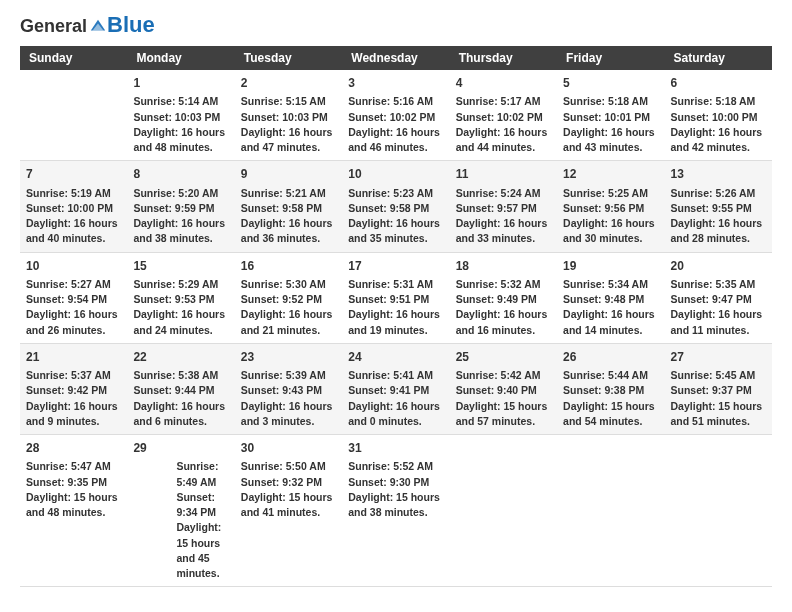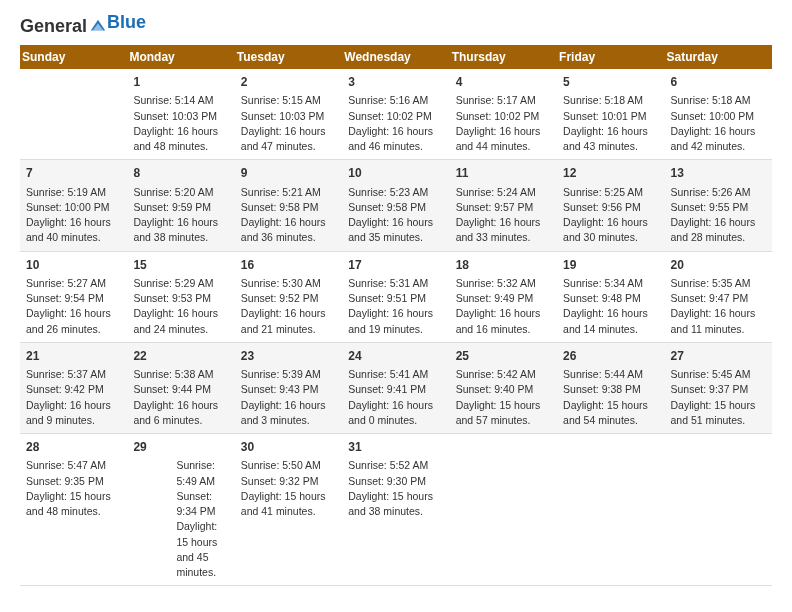--- a/index.html
+++ b/index.html
@@ -51,25 +51,25 @@
       font-size: 13px;
       color: #555;
       margin-top: 2px;
     }
     table {
       width: 100%;
       border-collapse: collapse;
       font-size: 11px;
     }
     thead tr th {
-      background-color: #a16207;
+      background-color: #404040;
       color: #fff;
       font-weight: bold;
       text-align: left;
-      padding: 5px 2px;
+      padding: 5px 9px;
       font-size: 12px;
     }
     tbody tr {
       border-bottom: 1px solid #ddd;
     }
     tbody tr:nth-child(even) {
       background: #f5f5f5;
     }
     tbody tr:nth-child(odd) {
       background: #ffffff;
@@ -83,35 +83,36 @@
     }
     .day-number {
       font-weight: bold;
       font-size: 12px;
       display: block;
       margin-bottom: 2px;
     }
     .cell-text {
       font-size: 10.5px;
       color: #333;
+      font-weight: bold;
     }
   </style>
 </head>
 <body>
 
 <div class="header-area">
   <div class="logo">
     <div class="logo-text">
       <span class="logo-general">General</span>
       <svg class="logo-icon" viewBox="0 0 20 20">
         <polygon points="10,2 18,14 2,14" fill="#2a7abf"></polygon>
         <polygon points="10,6 16,14 4,14" fill="#fff" opacity="0.5"></polygon>
       </svg>
     </div>
-    <span class="logo-blue" style="font-size:18px;font-weight:bold;color:#1a6eb5;margin-top:-4px;">Blue</span>
+    <span class="logo-blue" style="font-size:22px;font-weight:bold;color:#1a6eb5;margin-top:-4px;">Blue</span>
   </div>
 </div>
 
 <table>
   <thead>
     <tr>
     <th>Sunday</th>
         <th>Monday</th>
         <th>Tuesday</th>
         <th>Wednesday</th>

